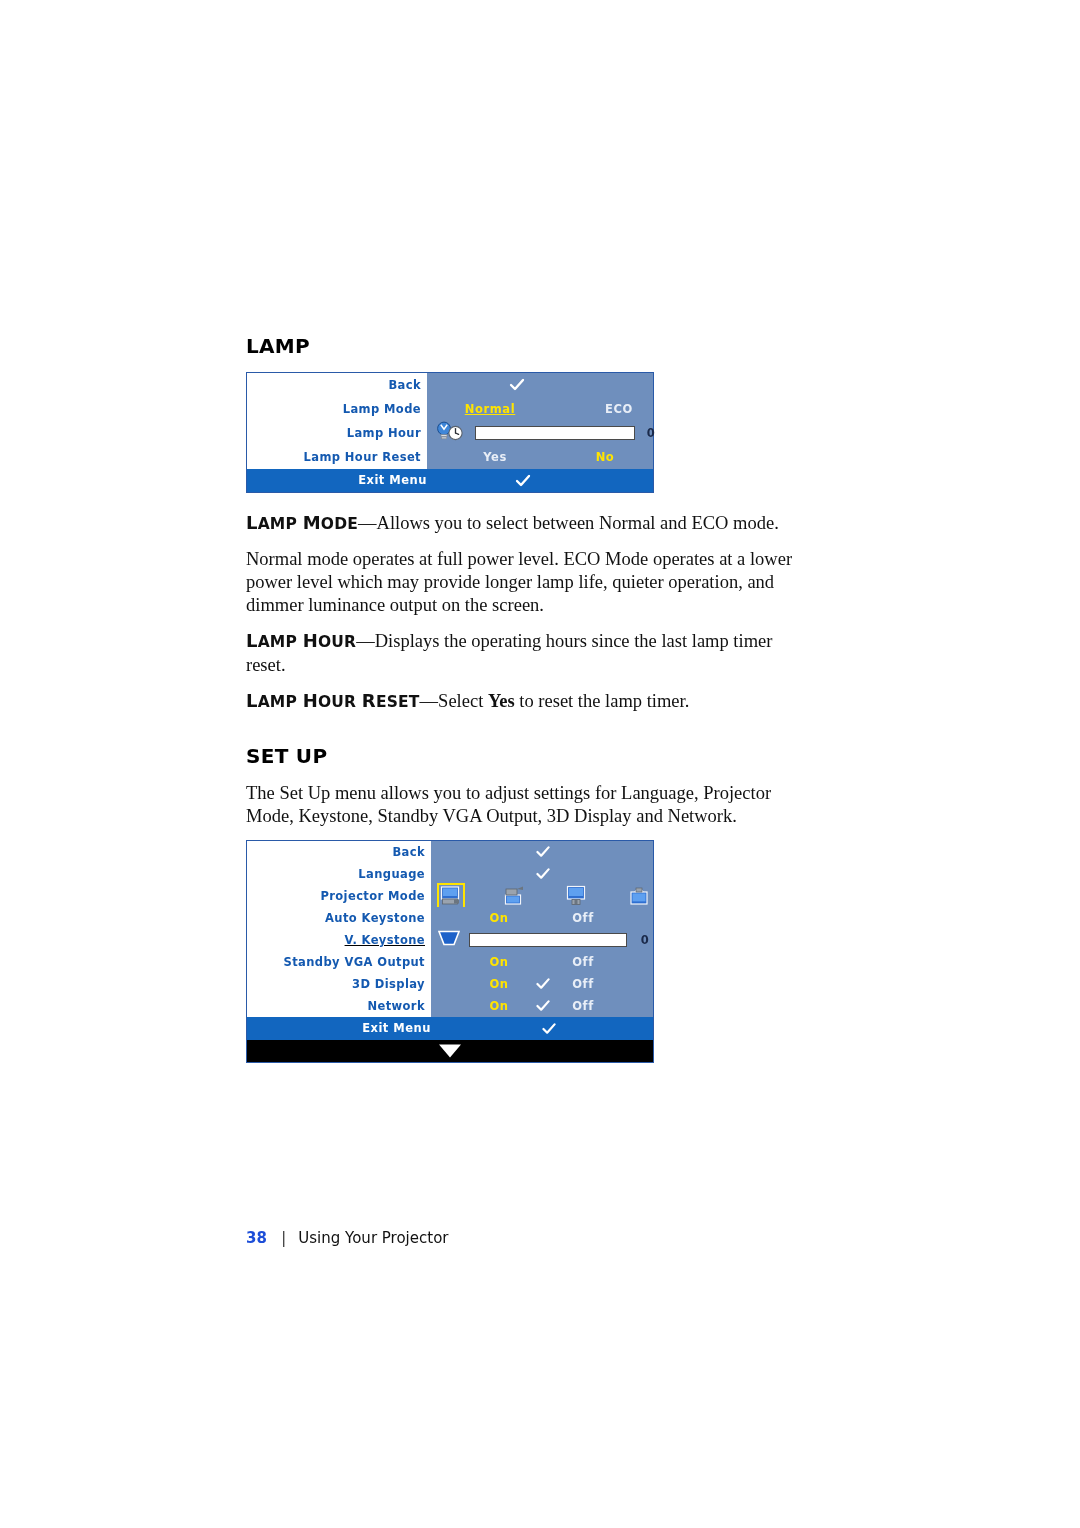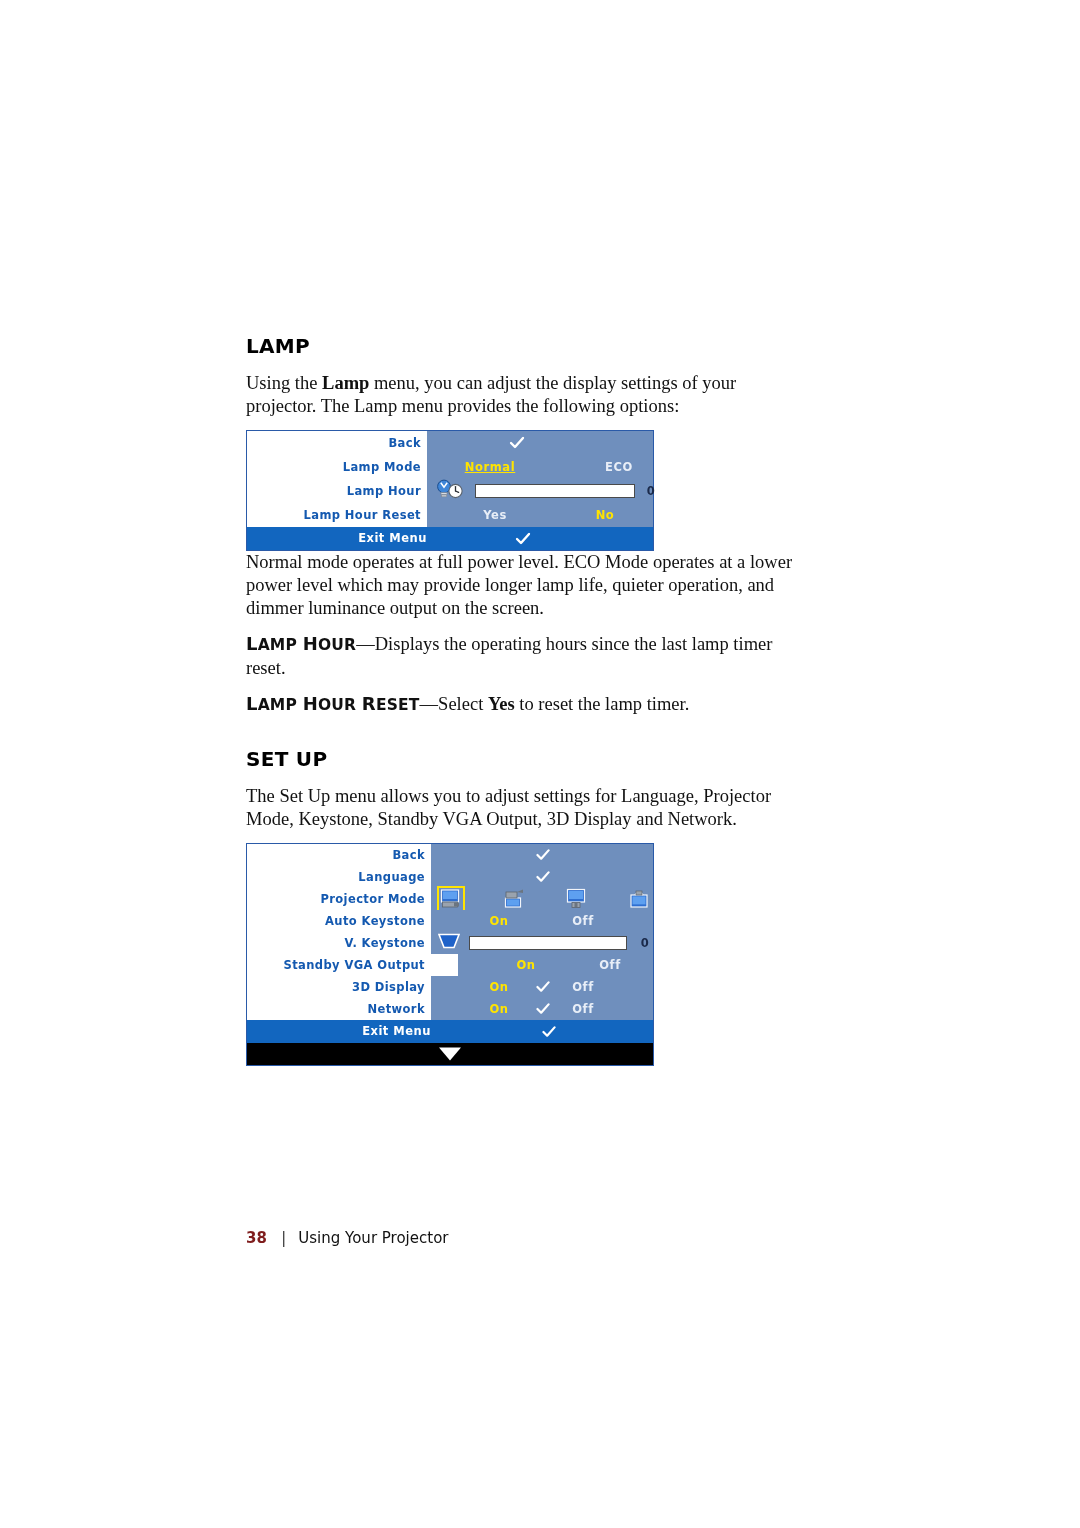--- a/index.html
+++ b/index.html
@@ -207,21 +207,21 @@
     position: absolute;
     left: 246px;
     top: 1228px;
     display: flex;
     align-items: baseline;
     font-family: "DejaVu Sans", sans-serif;
   }
   .footer-page {
     font-size: 15px;
     font-weight: bold;
-    color: #7f1d1d;
+    color: #1d4ed8;
   }
   .footer-sep {
     margin: 0 12px 0 14px;
     color: #444;
     font-size: 16px;
     font-weight: normal;
   }
   .footer-title {
     font-size: 15px;
     color: #111;
@@ -230,21 +230,20 @@
 </style>
 </head>
 <body>
 
 <div class="page">
 
   <div class="content">
 
     <h2 class="section-heading">LAMP</h2>
 
-    <p class="body-text">Using the <b class="inline-bold">Lamp</b> menu, you can adjust the display settings of your projector. The Lamp menu provides the following options:</p>
 
     <div class="osd" style="width:408px;">
       <div class="osd-rows">
 
         <div class="osd-row">
           <div class="osd-label" style="width:180px;">Back</div>
           <div class="osd-values">
             <span class="check" style="left:90px;">
               <svg width="15" height="13" viewBox="0 0 15 13">
                   <path d="M1.5 6.5 L5.5 10.5 L13.5 1.5" stroke="#ffffff" stroke-width="2.4" fill="none" stroke-linecap="round" stroke-linejoin="round"></path>
@@ -298,20 +297,21 @@
         <div class="osd-exit-values">
           <span class="check" style="left:90px;">
             <svg width="15" height="13" viewBox="0 0 15 13">
                 <path d="M1.5 6.5 L5.5 10.5 L13.5 1.5" stroke="#ffffff" stroke-width="2.4" fill="none" stroke-linecap="round" stroke-linejoin="round"></path>
               </svg>
           </span>
         </div>
       </div>
     </div>
 
+    <p class="body-text" style="margin-top:18px;"><span class="smallcaps-term"><span class="cap">L</span>AMP <span class="cap">M</span>ODE</span><span>—Allows you to select between Normal and ECO mode.</span></p>
 
     <p class="body-text">Normal mode operates at full power level. ECO Mode operates at a lower power level which may provide longer lamp life, quieter operation, and dimmer luminance output on the screen.</p>
 
     <p class="body-text"><span class="smallcaps-term"><span class="cap">L</span>AMP <span class="cap">H</span>OUR</span><span>—Displays the operating hours since the last lamp timer reset.</span></p>
 
     <p class="body-text"><span class="smallcaps-term"><span class="cap">L</span>AMP <span class="cap">H</span>OUR <span class="cap">R</span>ESET</span><span>—Select </span><b class="inline-bold">Yes</b><span> to reset the lamp timer.</span></p>
 
     <h2 class="section-heading second">SET UP</h2>
 
     <p class="body-text">The Set Up menu allows you to adjust settings for Language, Projector Mode, Keystone, Standby VGA Output, 3D Display and Network.</p>
@@ -380,36 +380,36 @@
         </div>
 
         <div class="osd-row" style="height:22px;">
           <div class="osd-label" style="width:184px;height:22px;line-height:22px;">Auto Keystone</div>
           <div class="osd-values" style="height:22px;">
             <span class="val selected" style="left:68px;">On</span>
             <span class="val unselected" style="left:152px;">Off</span>
           </div>
         </div>
 
-        <div class="osd-row" style="height:22px;">
+        <div class="osd-row" style="height:22px;text-decoration:underline;">
           <div class="osd-label" style="width:184px;height:22px;line-height:22px;">V. Keystone</div>
           <div class="osd-values" style="height:22px;">
             <span class="osd-icon" style="left:18px;">
               <svg width="24" height="17" viewBox="0 0 24 17">
                 <path d="M2 2 L22 2 L17 15 L7 15 Z" fill="#1e62c9" stroke="#ffffff" stroke-width="1.6"></path>
               </svg>
             </span>
             <span class="slider" style="left:38px; width:158px;">
               <span class="slider-fill" style="width:55%;"></span>
             </span>
             <span class="val num" style="left:214px;">0</span>
           </div>
         </div>
 
-        <div class="osd-row" style="height:22px;gap:27px;">
+        <div class="osd-row" style="height:22px;">
           <div class="osd-label" style="width:184px;height:22px;line-height:22px;">Standby VGA Output</div>
           <div class="osd-values" style="height:22px;">
             <span class="val selected" style="left:68px;">On</span>
             <span class="val unselected" style="left:152px;">Off</span>
           </div>
         </div>
 
         <div class="osd-row" style="height:22px;align-items:flex-end;">
           <div class="osd-label" style="width:184px;height:22px;line-height:22px;">3D Display</div>
           <div class="osd-values" style="height:22px;">

